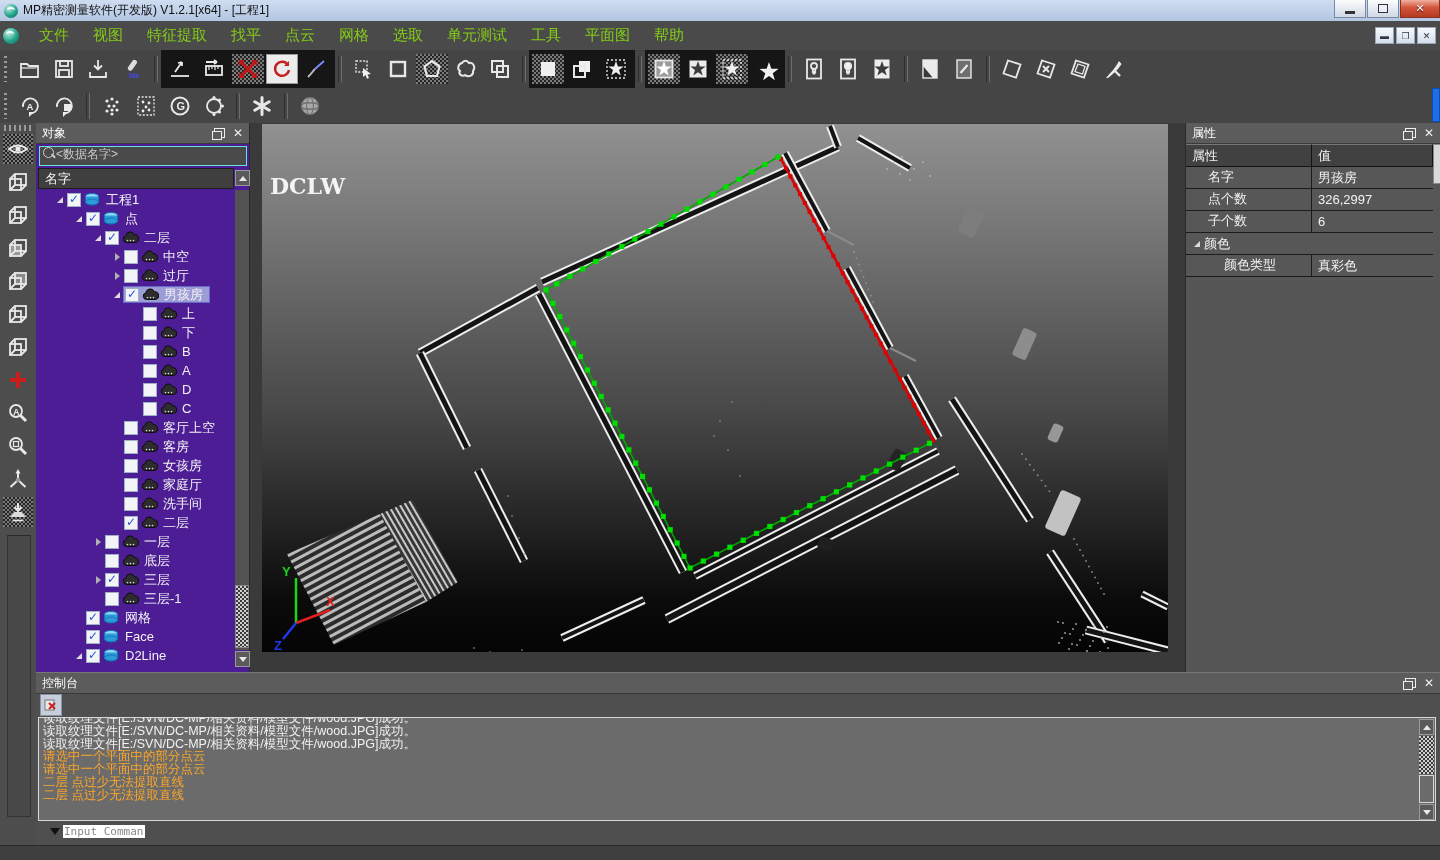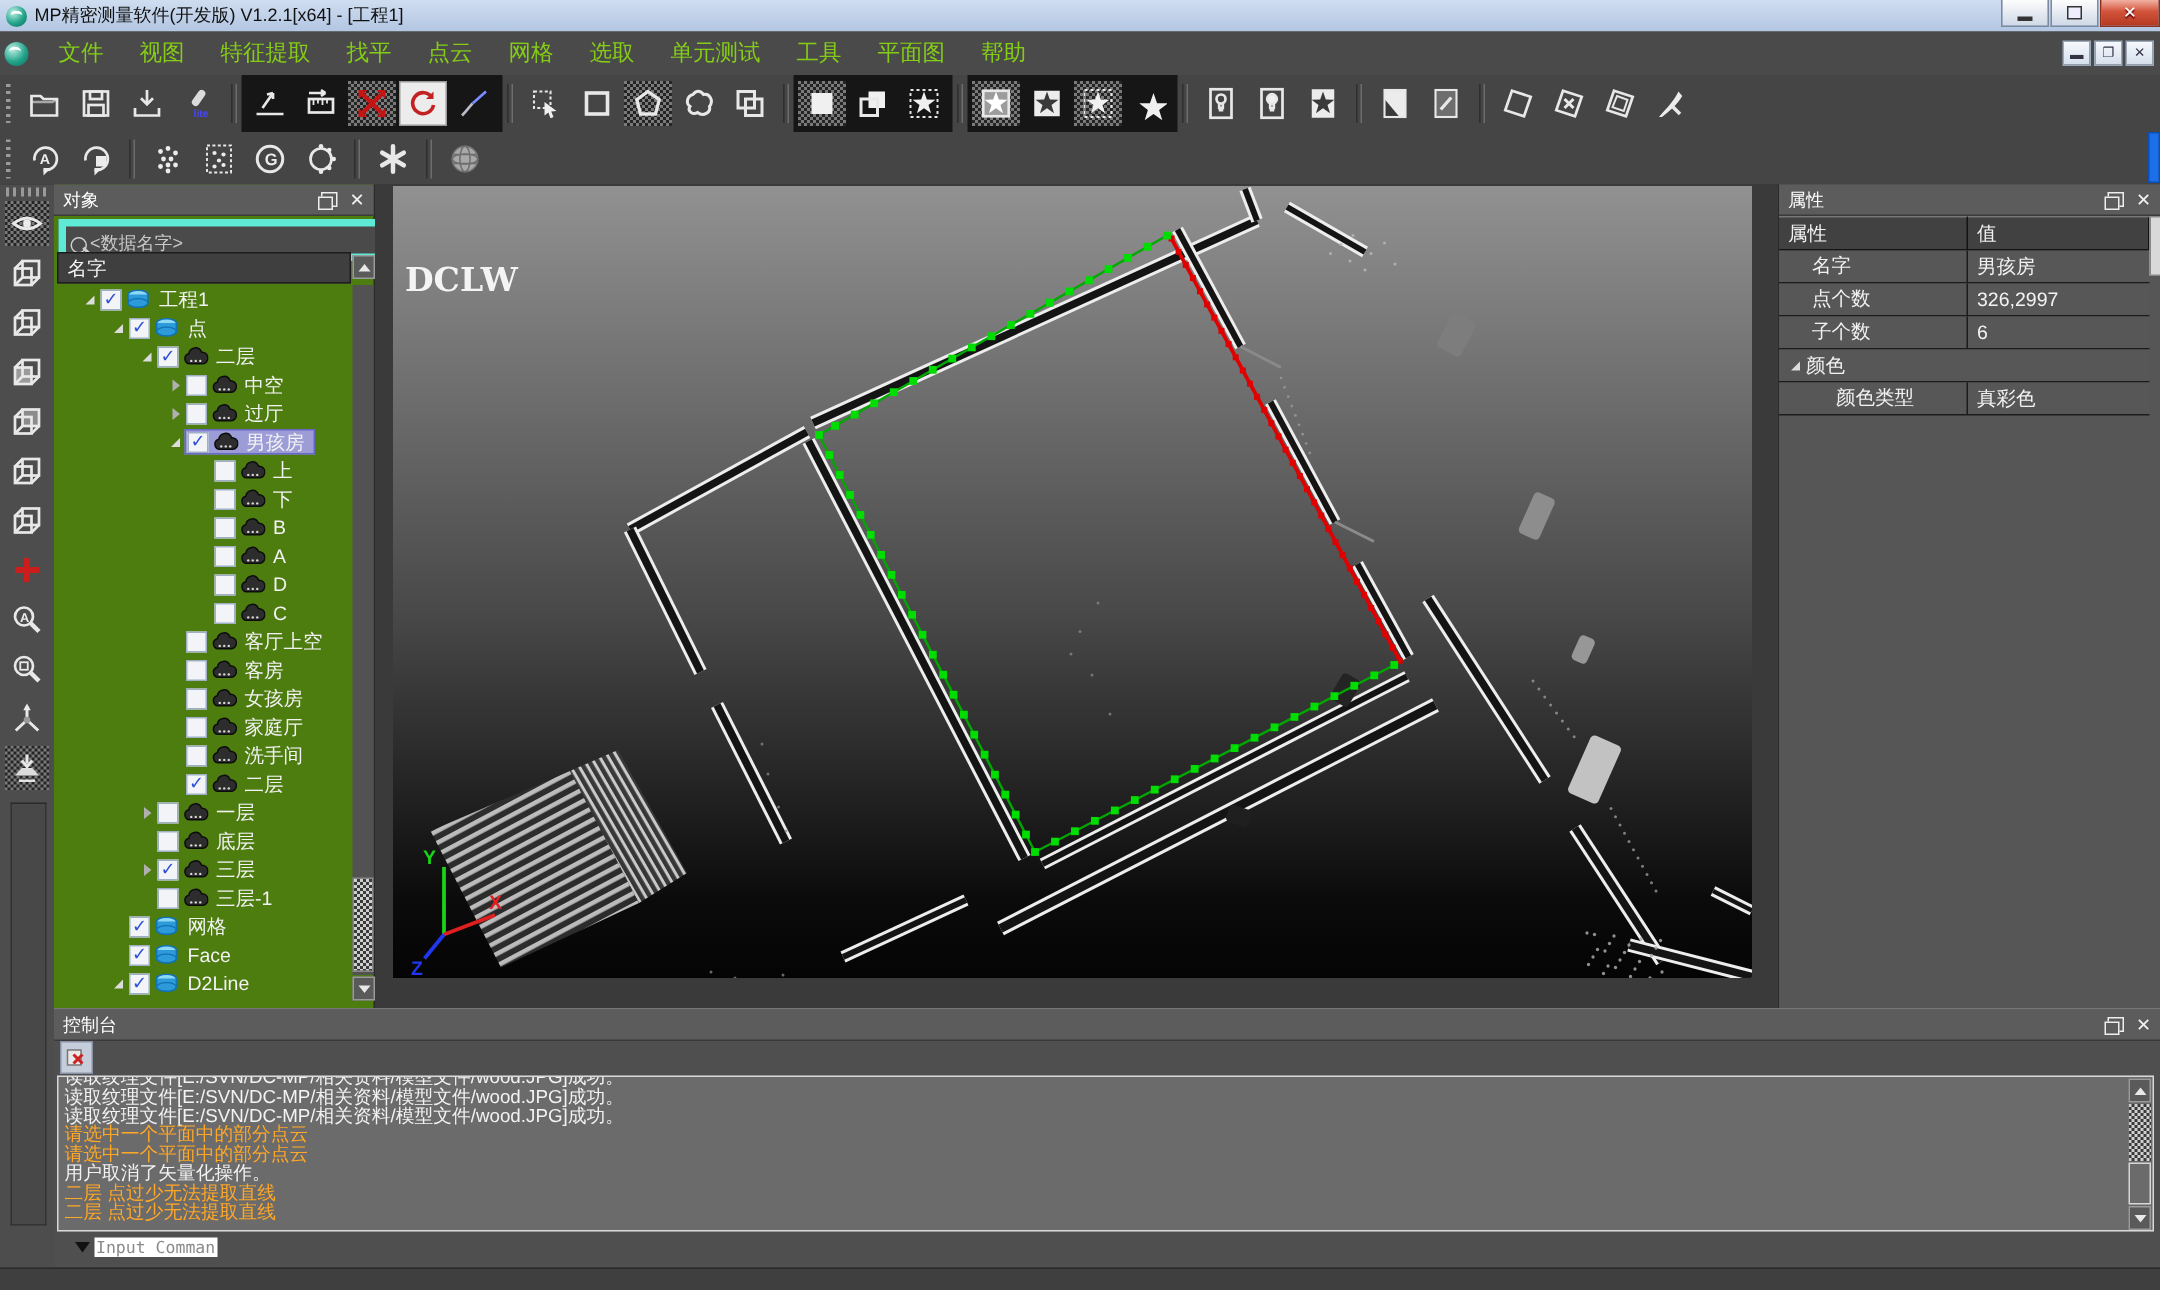--- a/index.html
+++ b/index.html
@@ -56,23 +56,23 @@
   .lbtn{width:30px;height:30px;margin:3px auto 2px auto;display:flex;align-items:center;justify-content:center;}
   .lbtn.checker{background:repeating-conic-gradient(#242424 0% 25%,#7a7a7a 0% 50%) 0 0/4px 4px;}
   #leftstrip .well{margin:8px 3px 0 7px;width:22px;height:280px;background:#484848;border:1px solid #333;border-top-color:#2a2a2a;}
   
   .dock-header{height:20px;background:#5c5c5c;border-bottom:1px solid #3a3a3a;display:flex;
     align-items:center;color:#fff;font-size:12px;padding:0 6px;}
   .dock-header .dh-btns{margin-left:auto;display:flex;align-items:center;gap:8px;}
   .float-ico{width:9px;height:8px;border:1px solid #eee;position:relative;background:transparent;}
   .float-ico:after{content:"";position:absolute;left:-3px;top:2px;width:8px;height:7px;border:1px solid #eee;background:#5c5c5c;}
   .close-ico{color:#f0f0f0;font-size:12px;font-weight:bold;line-height:10px;}
-  #objects-panel{left:36px;top:123px;width:214px;height:549px;background:#4d7c0f;border-right:1px solid #2a2a2a;box-sizing:border-box;}
+  #objects-panel{left:36px;top:123px;width:214px;height:549px;background:#4c1d95;border-right:1px solid #2a2a2a;box-sizing:border-box;}
   #obj-search{position:absolute;left:3px;top:23px;width:206px;height:18px;background:#4a4a4a;
-    border:5px solid #5eead4;display:flex;align-items:flex-end;}
+    border:1px solid #5eead4;display:flex;align-items:flex-start;}
   #obj-search .mag{width:9px;height:9px;border:1.5px solid #cfcfcf;border-radius:50%;margin:0 2px 0 3px;position:relative;flex:0 0 auto;}
   #obj-search .mag:after{content:"";position:absolute;left:7px;top:7px;width:5px;height:1.5px;background:#cfcfcf;transform:rotate(45deg);}
   #obj-search input{flex:1;background:transparent;border:none;outline:none;color:#cfcfcf;font-size:12px;height:14px;padding:0;}
   #obj-search input::placeholder{color:#c9c9c9;}
   #obj-colhdr{position:absolute;left:2px;top:45px;width:196px;height:21px;background:#3f3f3f;
     border:1px solid #1e1e1e;box-sizing:border-box;color:#f5f5f5;font-size:13px;line-height:19px;padding-left:6px;}
   .sbtn{position:absolute;width:15px;height:16px;background:#5a5a5a;border:1px solid #9a9a9a;
     box-sizing:border-box;display:flex;align-items:center;justify-content:center;}
   .sbtn .tri-up{width:0;height:0;border-left:4px solid transparent;border-right:4px solid transparent;border-bottom:5px solid #e8e8e8;}
   .sbtn .tri-dn{width:0;height:0;border-left:4px solid transparent;border-right:4px solid transparent;border-top:5px solid #e8e8e8;}
@@ -1433,21 +1433,20 @@
       </svg>
     </div>
   </div>
   <div id="log-box">
     <div id="log-lines">
         <div class="log clipped" style="color: rgb(242, 242, 242);">读取纹理文件[E:/SVN/DC-MP/相关资料/模型文件/wood.JPG]成功。</div>
         <div class="log" style="color: rgb(242, 242, 242);">读取纹理文件[E:/SVN/DC-MP/相关资料/模型文件/wood.JPG]成功。</div>
         <div class="log" style="color: rgb(242, 242, 242);">读取纹理文件[E:/SVN/DC-MP/相关资料/模型文件/wood.JPG]成功。</div>
         <div class="log" style="color: rgb(255, 167, 38);">请选中一个平面中的部分点云</div>
         <div class="log" style="color: rgb(255, 167, 38);">请选中一个平面中的部分点云</div>
-        <div class="log" style="color: rgb(242, 242, 242);">用户取消了矢量化操作。</div>
         <div class="log" style="color: rgb(255, 167, 38);">二层 点过少无法提取直线</div>
         <div class="log" style="color: rgb(255, 167, 38);">二层 点过少无法提取直线</div>
       </div>
     <div id="con-sb">
       <div class="sbtn" style="top:0;">
           <div class="tri-up"></div>
         </div>
       <div id="con-checker"></div>
       <div id="con-thumb"></div>
       <div class="sbtn" style="top:85px;">

